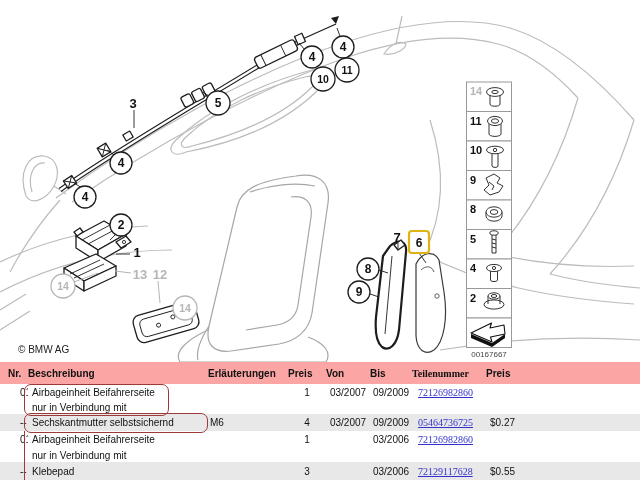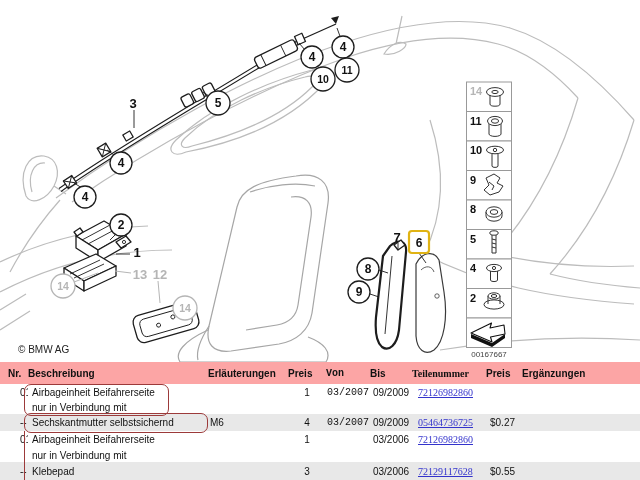--- a/index.html
+++ b/index.html
@@ -29,21 +29,21 @@
   
   #tbl{position:absolute;left:0;top:362px;width:640px;font-size:10px;}
   .trow{display:flex;align-items:center;}
   .hrow{background:#fca5a5;font-weight:bold;height:22px;}
   .shade{background:#e8e8e8;}
   .c{flex:0 0 auto;white-space:nowrap;overflow:hidden;box-sizing:border-box;}
   .c1{width:28px;padding-left:20px;}
   .c2{width:180px;padding-left:4px;}
   .c3{width:80px;padding-left:2px;}
   .c4{width:38px;text-align:center;}
-  .c5{width:44px;text-align:center;font-family:Liberation Mono, monospace;}
+  .c5{width:44px;text-align:center;}
   .c6{width:42px;text-align:center;}
   .c7{width:74px;padding-left:6px;font-family:Liberation Serif, serif;}
   .c8{width:36px;padding-left:4px;}
   .c9{flex:1 1 auto;text-align:center;}
   .hrow .c{text-align:left;padding-left:0;}
   .hrow .c1{text-align:left;padding-left:8px;}
   .pn{color:#3333cc;text-decoration:underline;cursor:pointer;text-align:center;}
   
   .redbox{position:absolute;border:1.5px solid #9c3a3a;border-radius:7px;background:transparent;pointer-events:none;}
   #redboxA{left:24px;top:384px;width:143px;height:30px;}
@@ -308,21 +308,20 @@
   <div id="tbl">
     <div class="trow hrow">
       <div class="c c1">Nr.</div>
       <div class="c c2">Beschreibung</div>
       <div class="c c3">Erläuterungen</div>
       <div class="c c4">Preis</div>
       <div class="c c5">Von</div>
       <div class="c c6">Bis</div>
       <div class="c c7">Teilenummer</div>
       <div class="c c8">Preis</div>
-      <div class="c c9">Ergänzungen</div>
     </div>
 
     <div class="trow" style="height:17px">
       <div class="c c1">01</div>
       <div class="c c2">Airbageinheit Beifahrerseite</div>
       <div class="c c3"></div>
       <div class="c c4">1</div>
       <div class="c c5">03/2007</div>
       <div class="c c6">09/2009</div>
       <div class="c c7"><a class="pn">72126982860</a></div>

